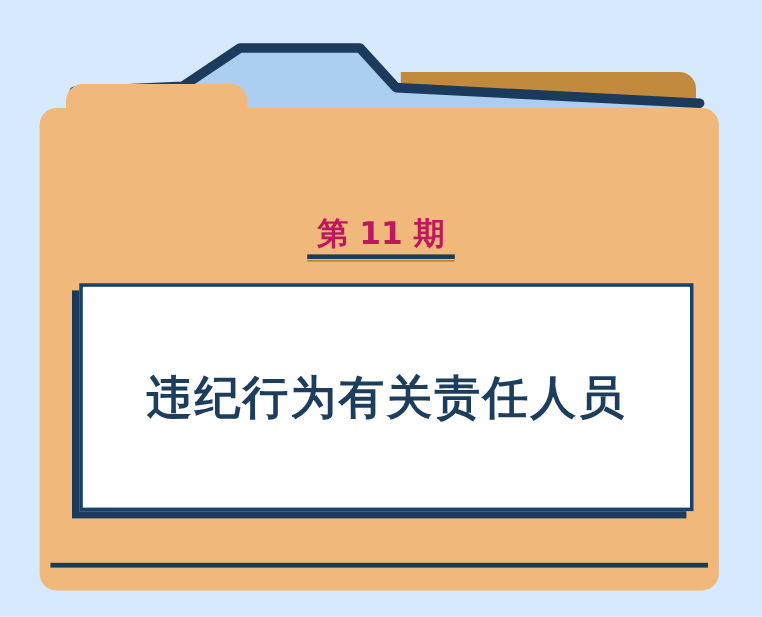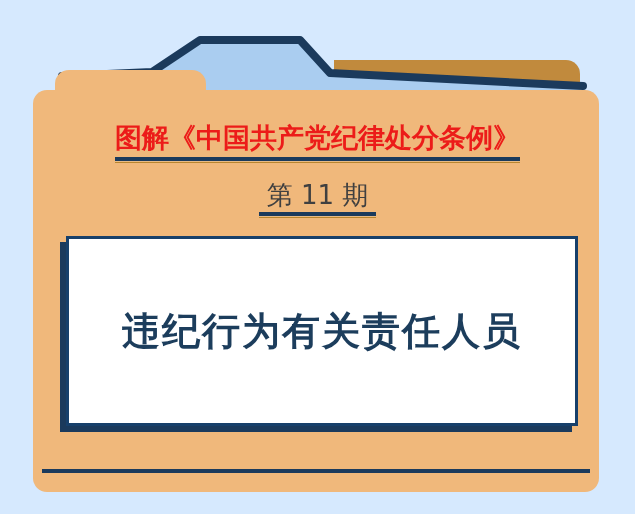--- a/index.html
+++ b/index.html
@@ -78,23 +78,23 @@
   .title-line2-wrap {
     position: absolute;
     left: 0;
     top: 180px;
     width: 635px;
     text-align: center;
   }
   .title-line2 {
     display: inline-block;
     position: relative;
-    color: #404040;
+    color: #be185d;
     font-size: 26px;
-    font-weight: normal;
+    font-weight: bold;
     line-height: 30px;
     font-family: "DejaVu Sans", "Liberation Sans", sans-serif;
     white-space: nowrap;
     padding: 0 8px;
   }
   .title-line2::after {
     content: "";
     position: absolute;
     left: 0px;
     right: 0px;
@@ -167,23 +167,20 @@
     <path d="M120 98 L575 92 L575 104 L120 106 Z" fill="#fdf6e7"></path>
 
     <path d="M33 104 a14 14 0 0 1 14 -14 H585 a14 14 0 0 1 14 14 V478 a14 14 0 0 1 -14 14 H47 a14 14 0 0 1 -14 -14 Z" fill="#f0b87b"></path>
 
     <path d="M55 90 V84 a14 14 0 0 1 14 -14 H192 a14 14 0 0 1 14 14 V90 Z" fill="#f0b87b"></path>
 
   </svg>
 
   <div class="overlay">
 
-    <div class="title-block">
-      <span class="title-line1">图解《中国共产党纪律处分条例》</span>
-    </div>
 
     <div class="title-line2-wrap">
       <span class="title-line2">第 11 期</span>
     </div>
 
     <div id="headline-shadow"></div>
 
     <div id="headline-card">
       <div class="headline-line">违纪行为有关责任人员</div>
     </div>

